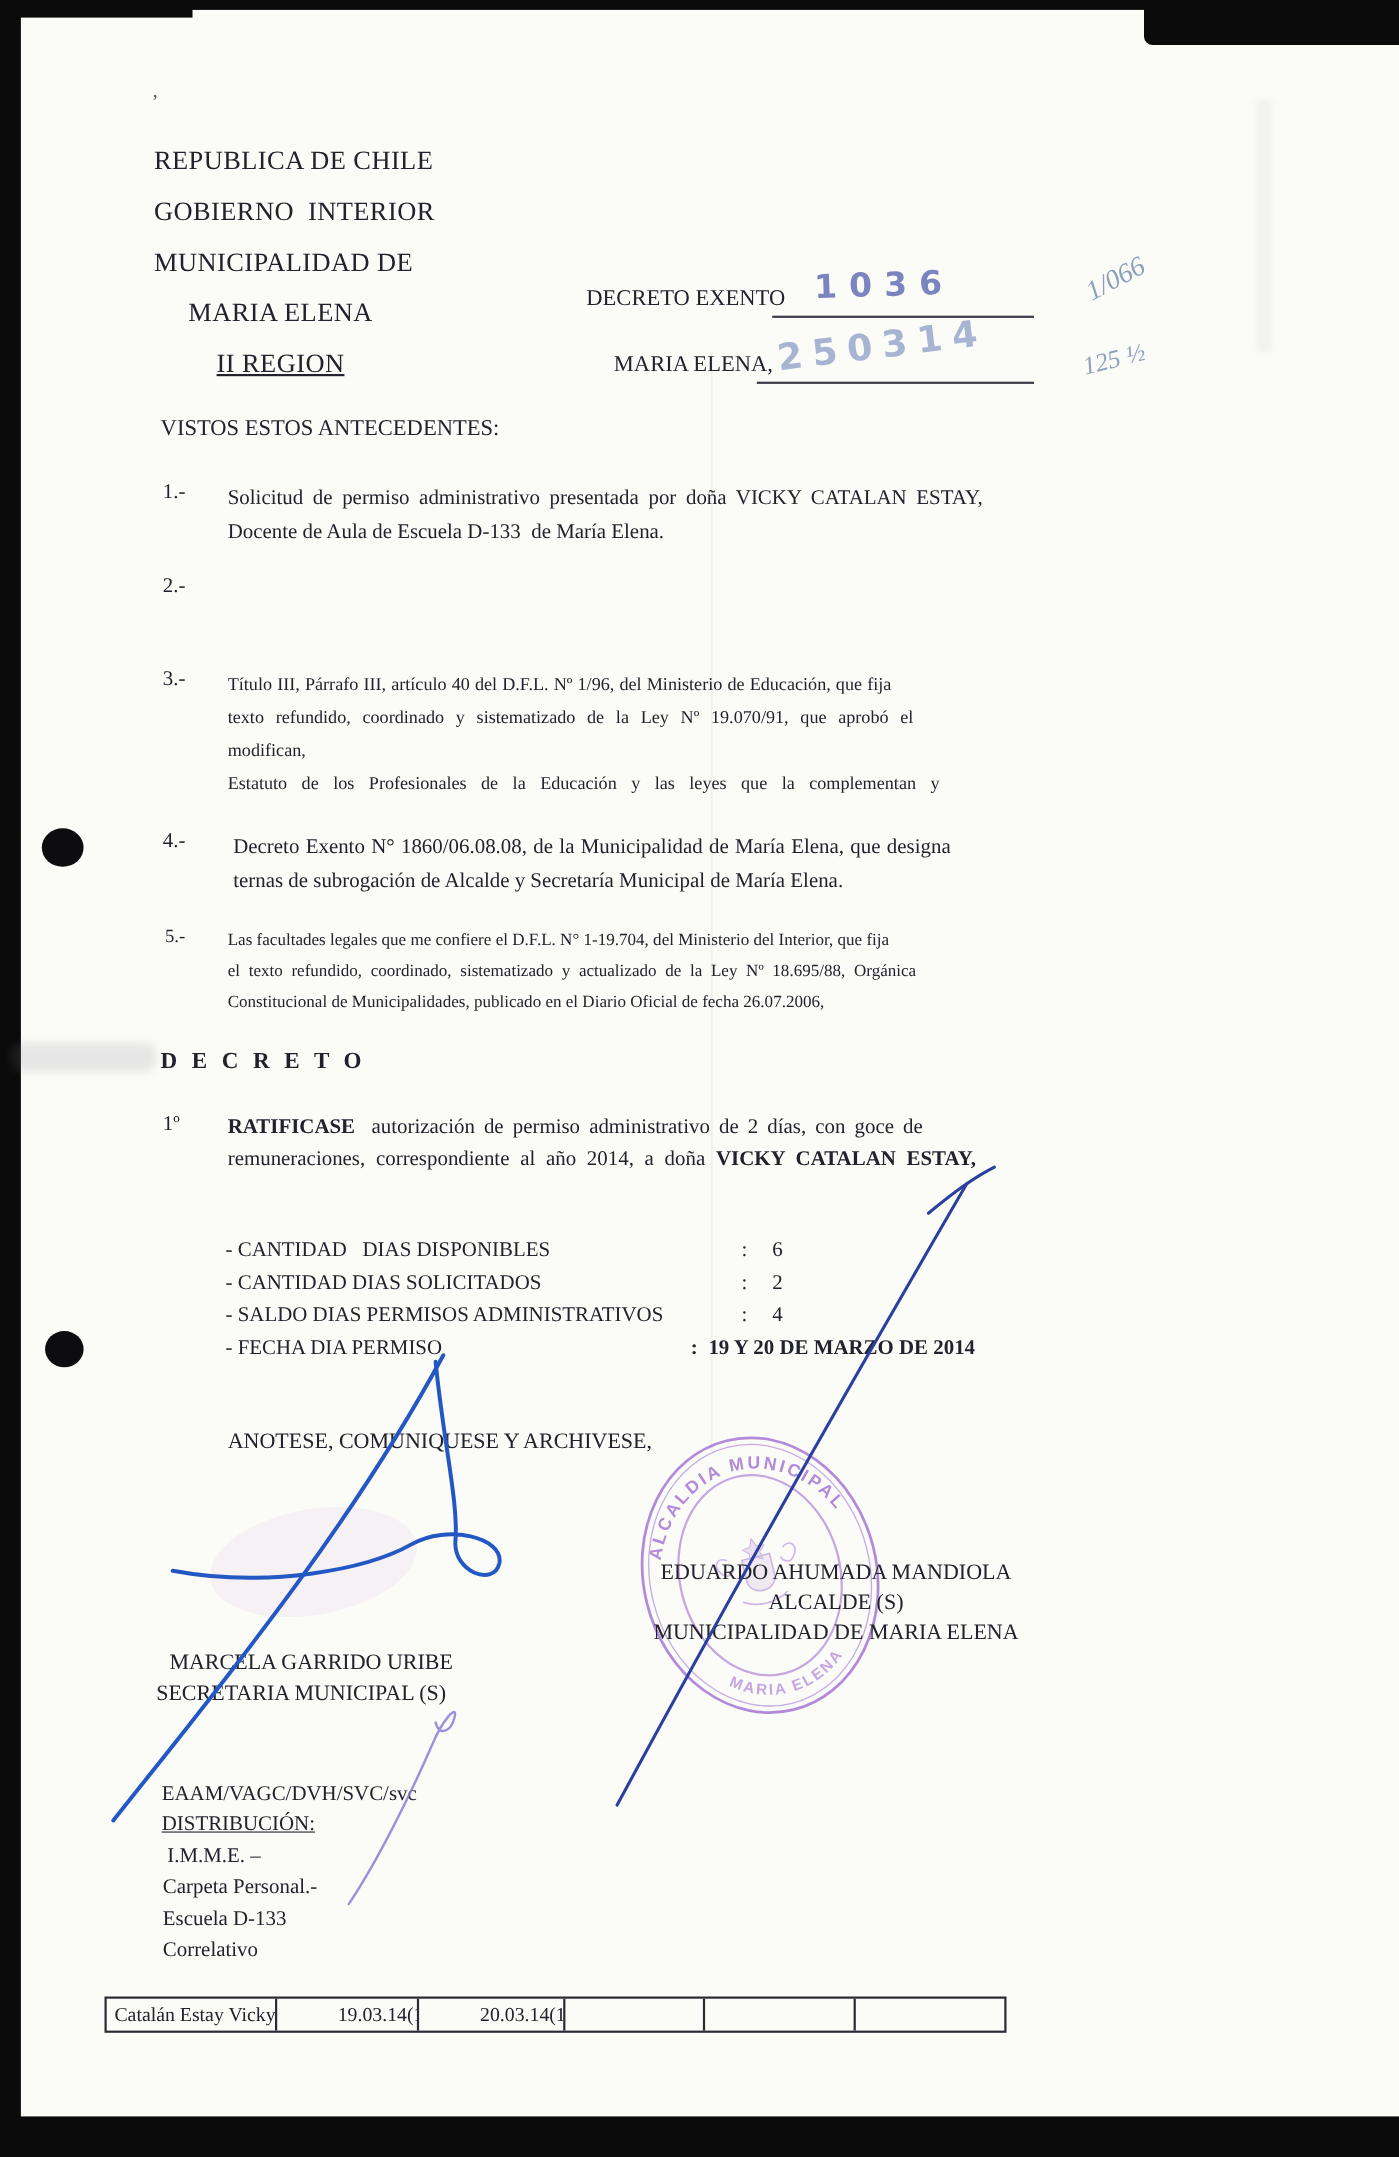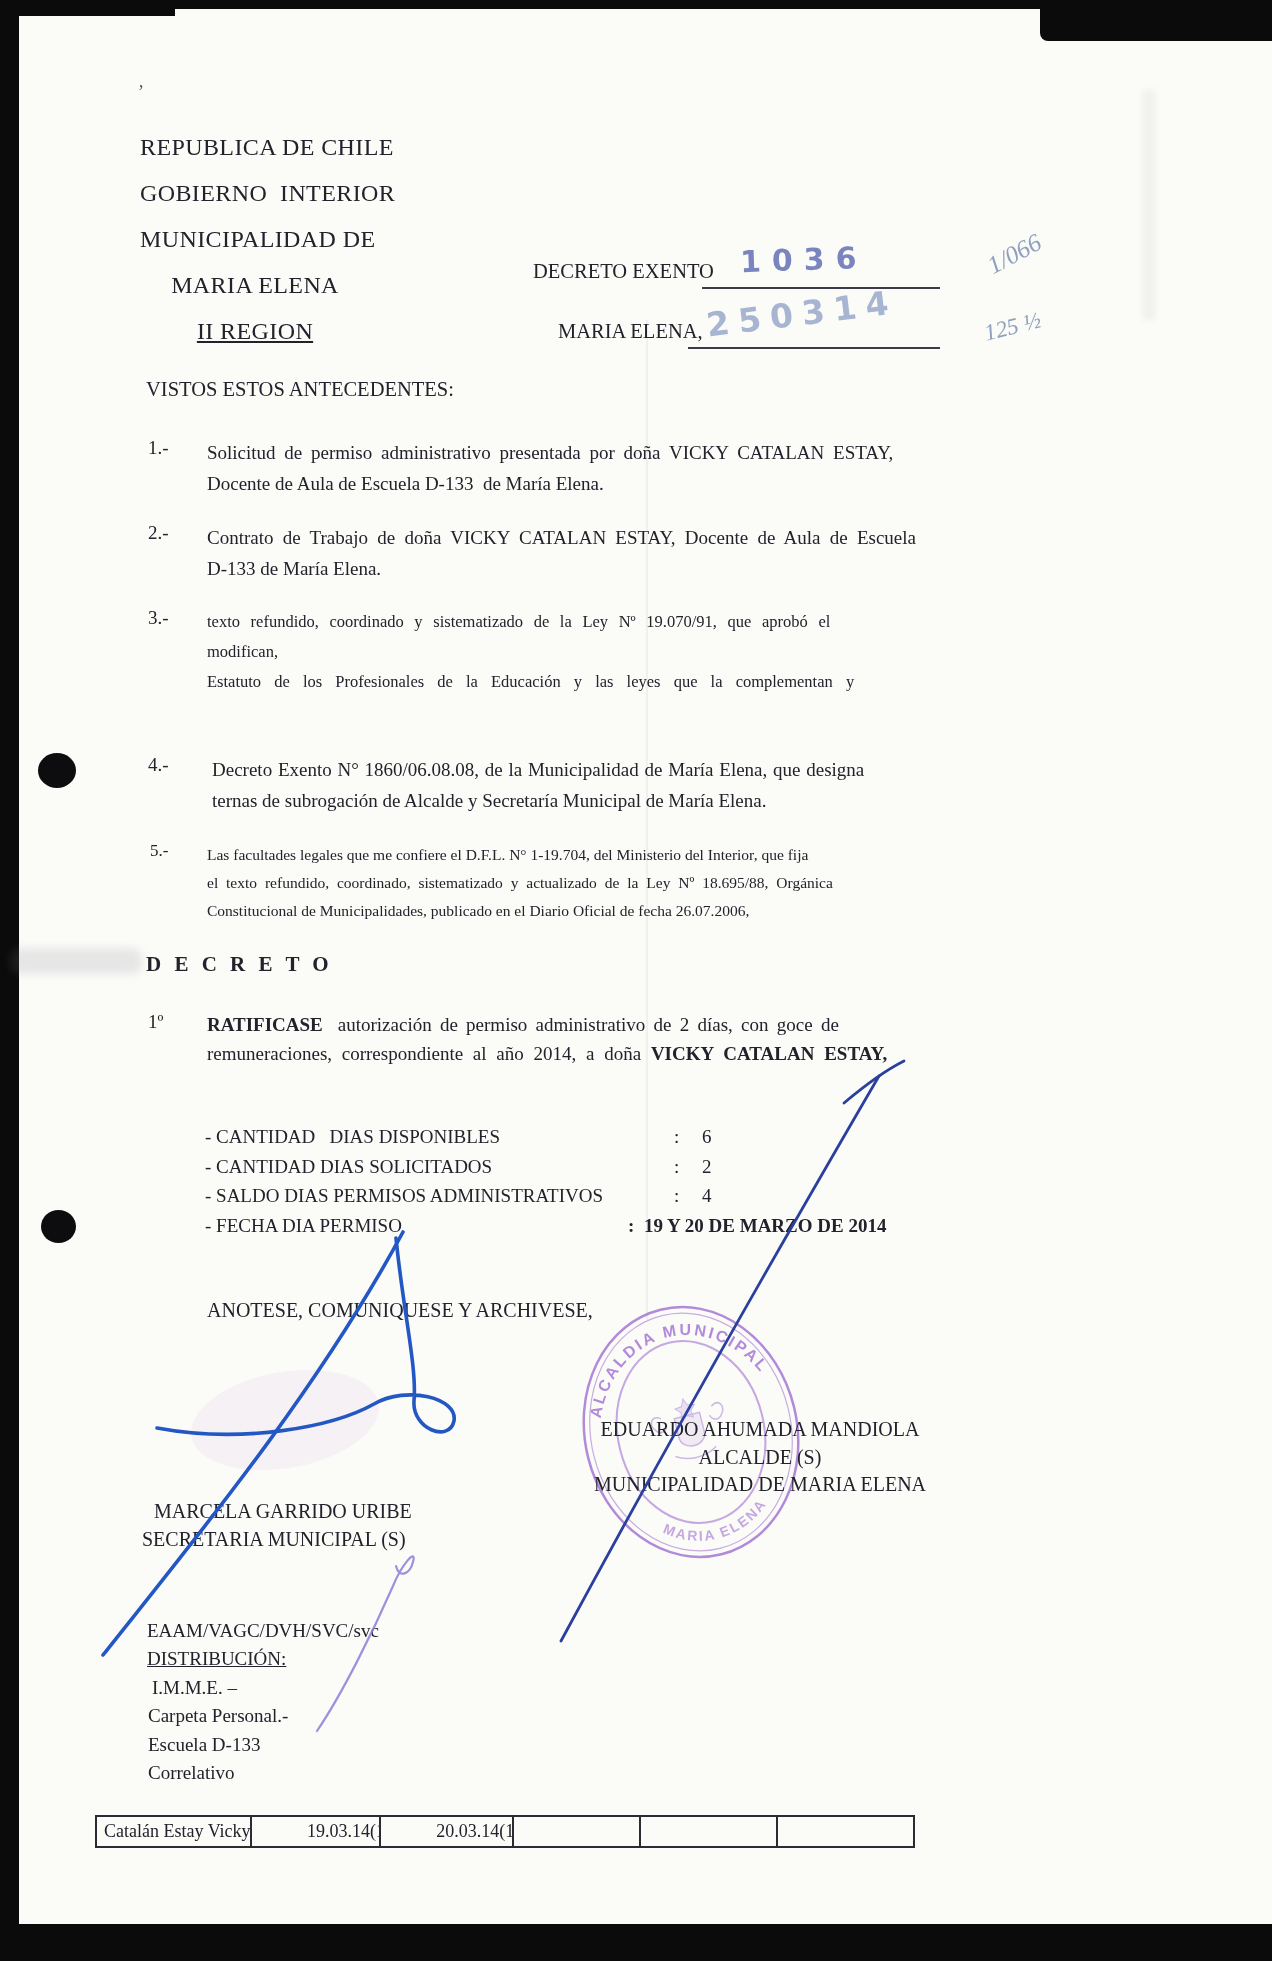--- a/index.html
+++ b/index.html
@@ -60,27 +60,24 @@
 
   <div class="abs pre" style="left:146px;top:378px;font-size:20.5px;">VISTOS ESTOS ANTECEDENTES:</div>
 
   <div class="abs item-num" style="left:148px;top:437px;">1.-</div>
   <div class="abs" style="left:207px;top:437px;width:740px;font-size:19px;line-height:31px;">
     <div class="body-line" style="word-spacing:4px;">Solicitud de permiso administrativo presentada por doña VICKY CATALAN ESTAY,</div>
     <div class="body-line">Docente de Aula de Escuela D-133  de María Elena.</div>
   </div>
 
   <div class="abs item-num" style="left:148px;top:522px;">2.-</div>
-  <div class="abs" style="left:207px;top:522px;width:740px;font-size:19px;line-height:31px;">
-    <div class="body-line" style="word-spacing:4.5px;">Contrato de Trabajo de doña VICKY CATALAN ESTAY, Docente de Aula de Escuela</div>
-    <div class="body-line">D-133 de María Elena.</div>
-  </div>
 
   <div class="abs item-num" style="left:148px;top:607px;">3.-</div>
   <div class="abs" style="left:207px;top:607px;width:740px;font-size:16.5px;line-height:30px;">
+    <div class="body-line" style="word-spacing:.5px;">Título III, Párrafo III, artículo 40 del D.F.L. Nº 1/96, del Ministerio de Educación, que fija</div>
     <div class="body-line" style="word-spacing:6.5px;">texto refundido, coordinado y sistematizado de la Ley Nº 19.070/91, que aprobó el</div>
     <div class="body-line">modifican,</div>
     <div class="body-line" style="word-spacing:9px;">Estatuto de los Profesionales de la Educación y las leyes que la complementan y</div>
   </div>
 
   <div class="abs item-num" style="left:148px;top:754px;">4.-</div>
   <div class="abs" style="left:212px;top:754px;width:740px;font-size:19px;line-height:31px;">
     <div class="body-line" style="word-spacing:1px;">Decreto Exento N° 1860/06.08.08, de la Municipalidad de María Elena, que designa</div>
     <div class="body-line">ternas de subrogación de Alcalde y Secretaría Municipal de María Elena.</div>
   </div>

